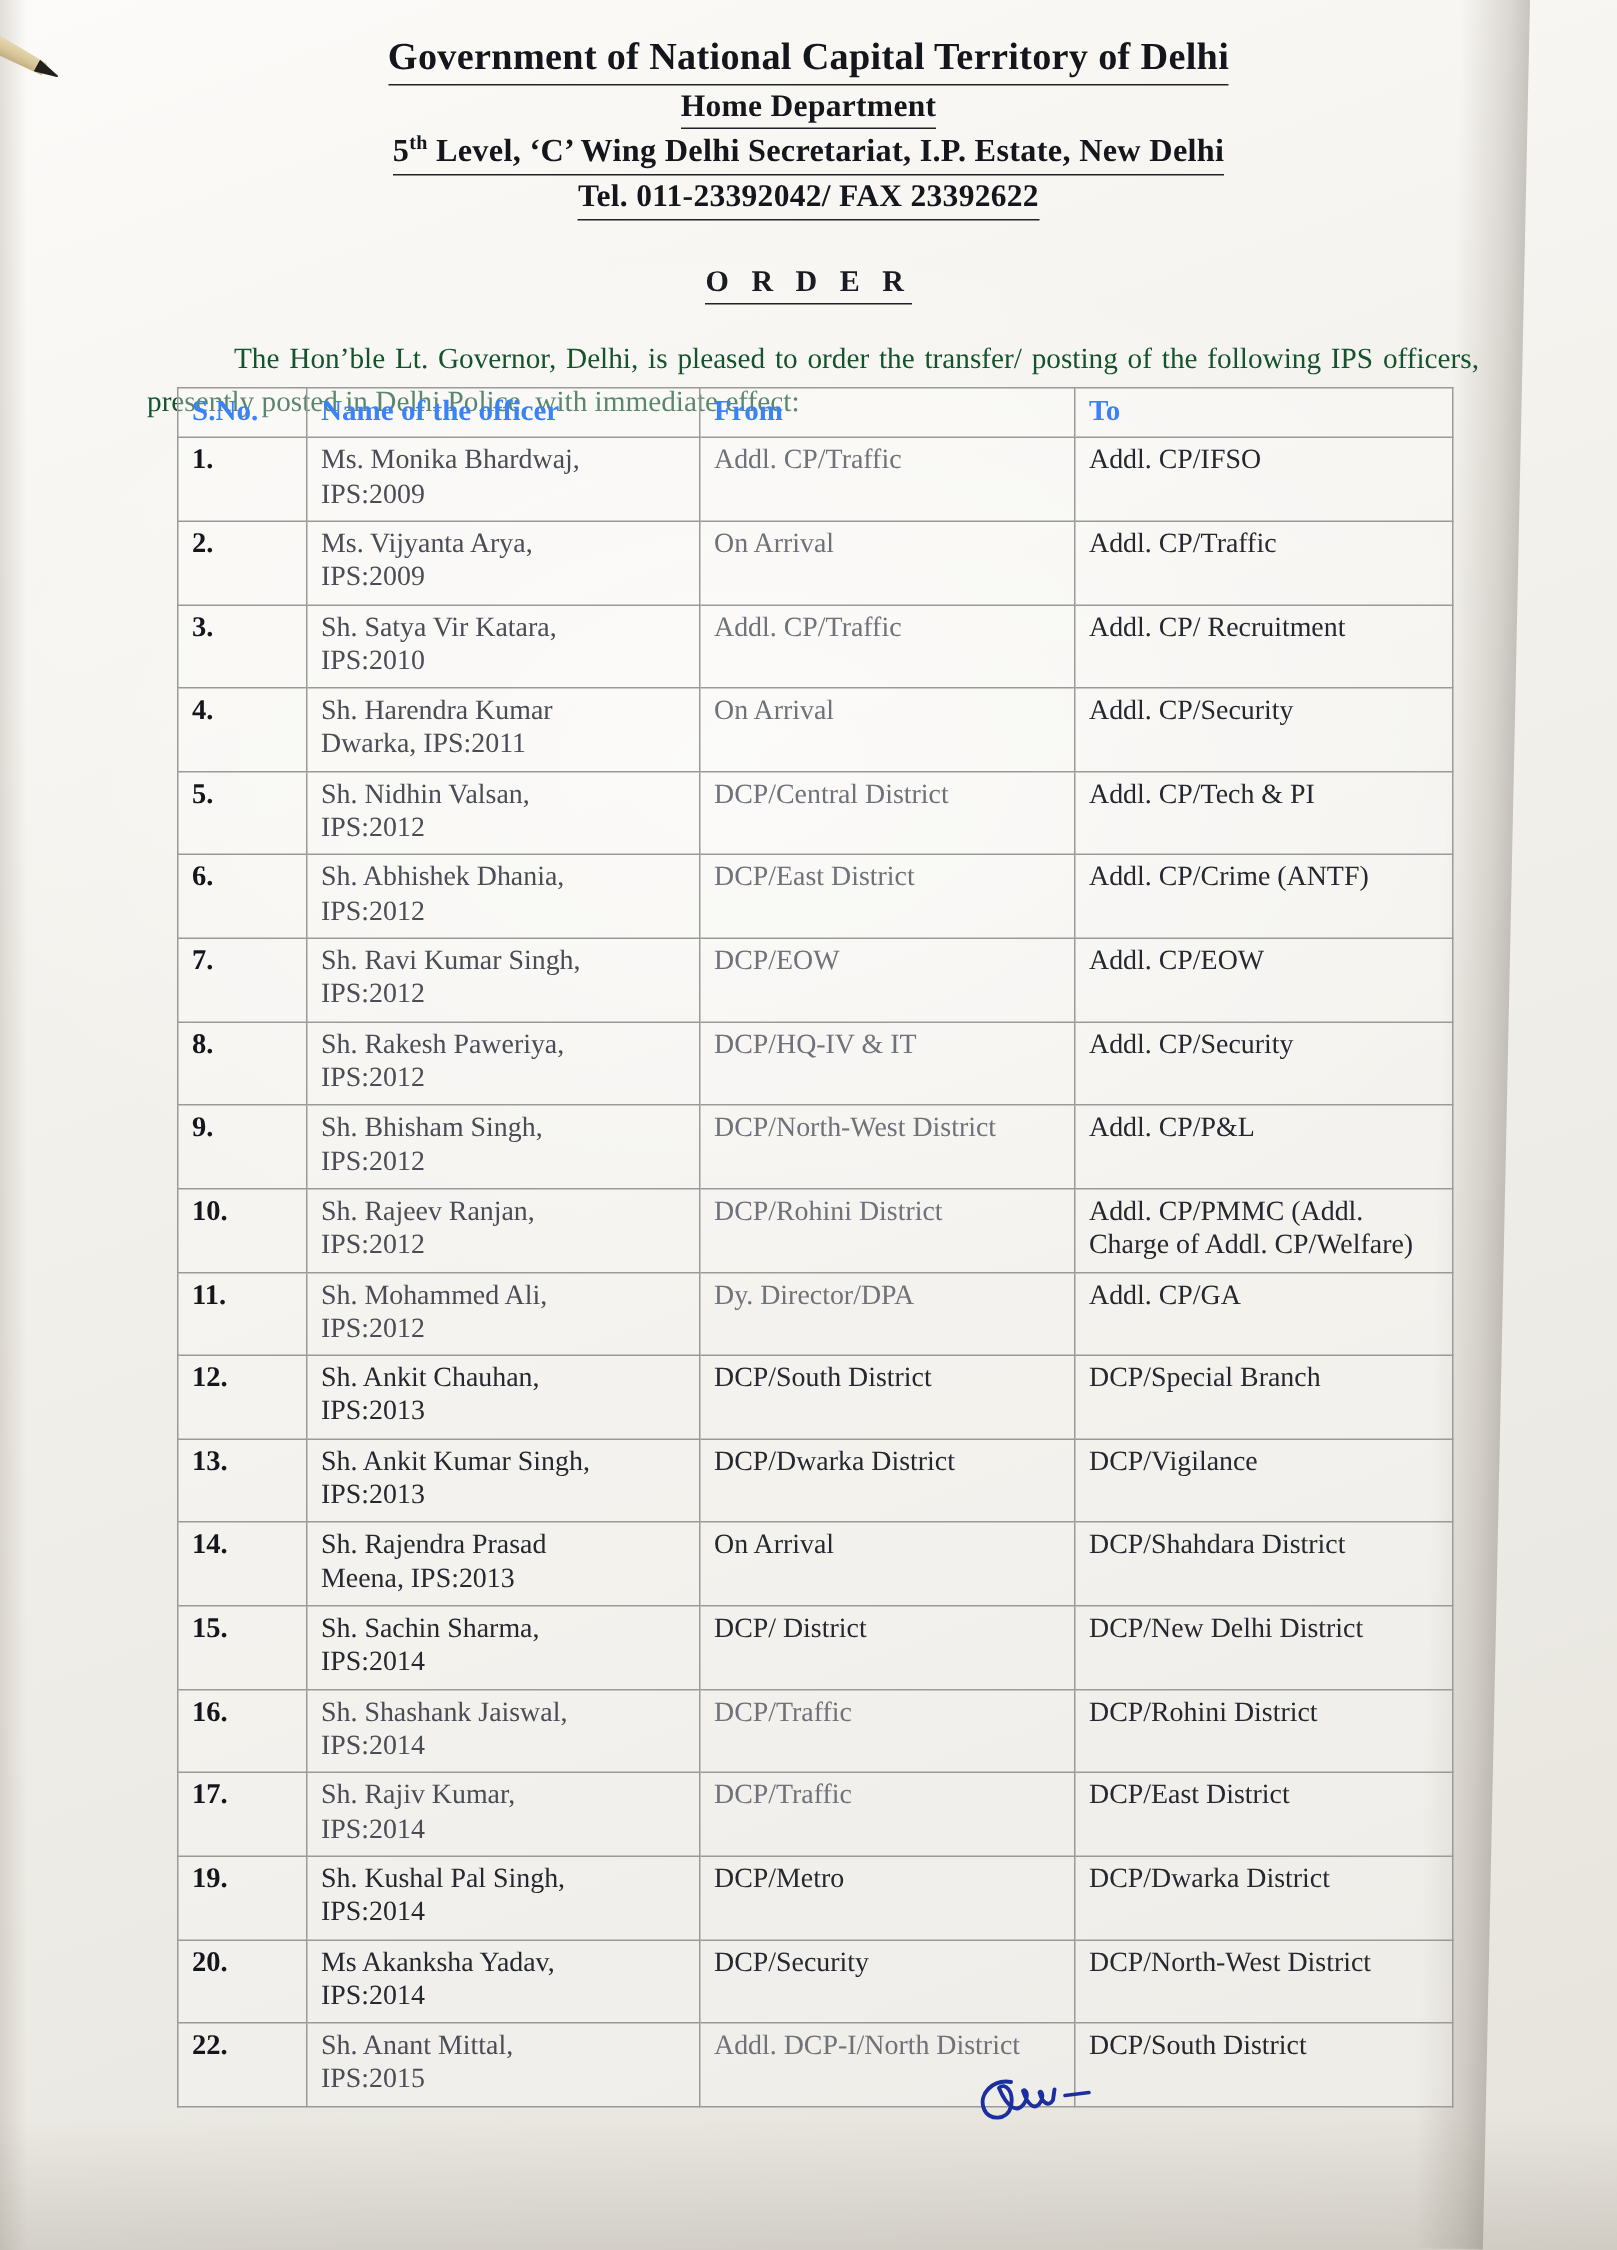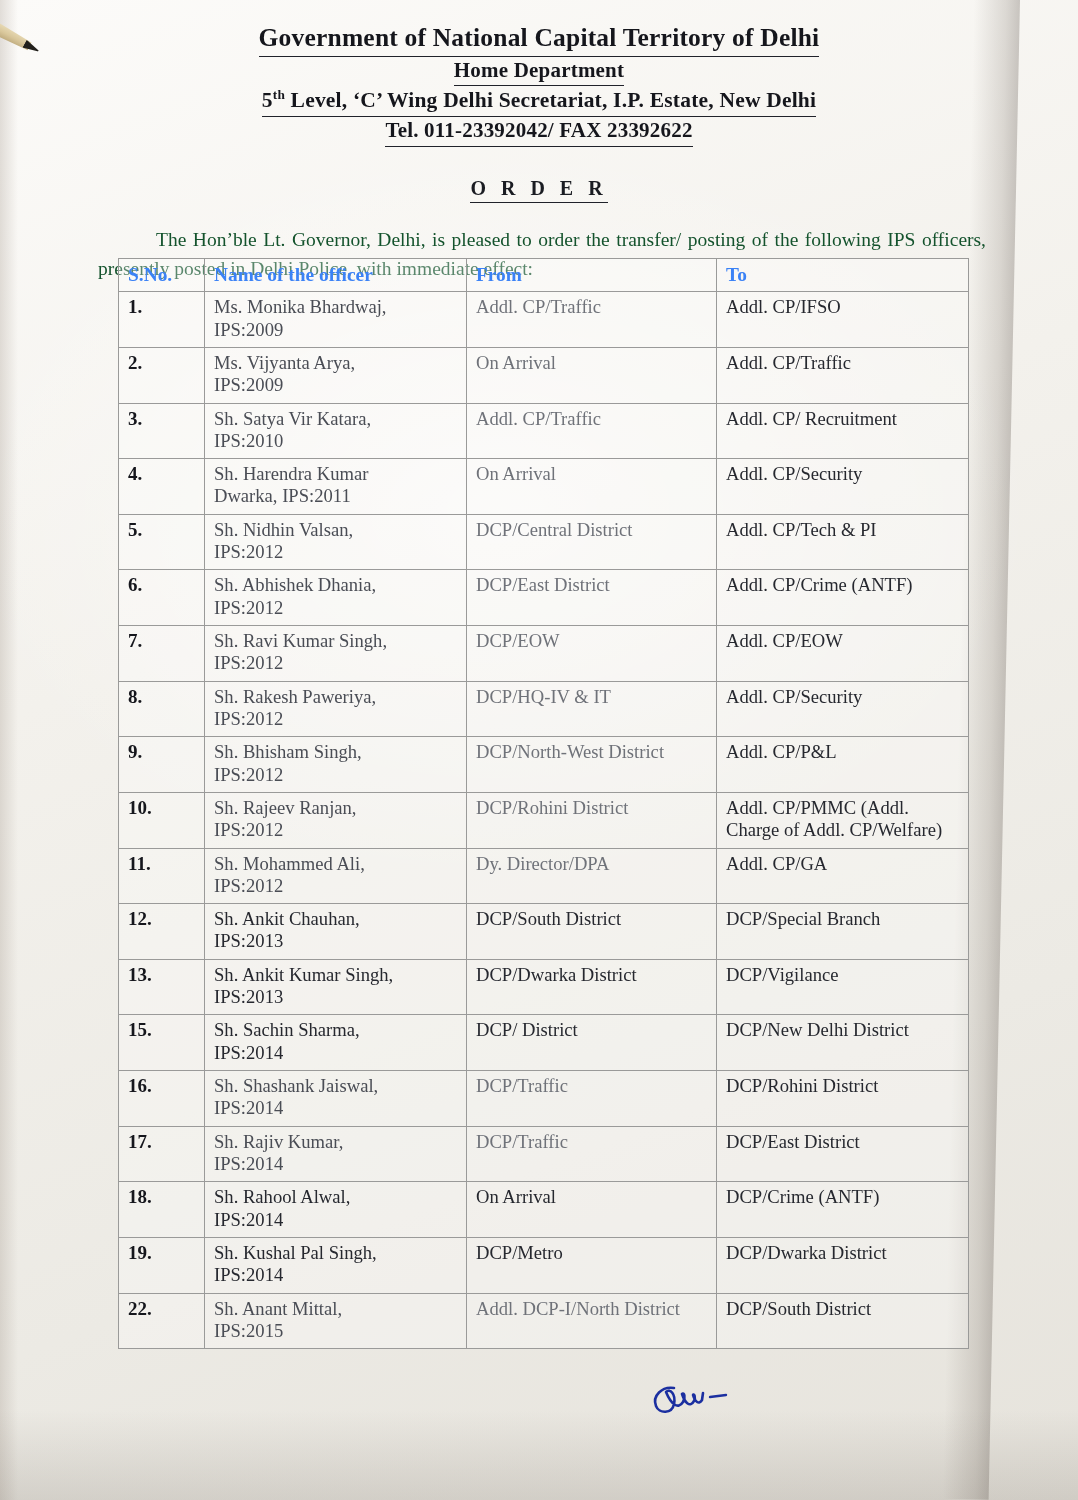--- a/index.html
+++ b/index.html
@@ -332,48 +332,54 @@
             <td>DCP/South District</td>
             <td>DCP/Special Branch</td>
           </tr>
           <tr>
             <td class="sno">13.</td>
             <td><span>Sh. Ankit Kumar Singh,</span><span class="nm-line2">IPS:2013</span></td>
             <td>DCP/Dwarka District</td>
             <td>DCP/Vigilance</td>
           </tr>
           <tr>
+            <td class="sno">14.</td>
+            <td><span>Sh. Rajendra Prasad</span><span class="nm-line2">Meena, IPS:2013</span></td>
+            <td>On Arrival</td>
+            <td>DCP/Shahdara District</td>
+          </tr>
+          <tr>
             <td class="sno">15.</td>
             <td><span>Sh. Sachin Sharma,</span><span class="nm-line2">IPS:2014</span></td>
             <td>DCP/ District</td>
             <td>DCP/New Delhi District</td>
           </tr>
           <tr>
             <td class="sno">16.</td>
             <td class="ink-mid"><span>Sh. Shashank Jaiswal,</span><span class="nm-line2">IPS:2014</span></td>
             <td class="ink-light">DCP/Traffic</td>
             <td>DCP/Rohini District</td>
           </tr>
           <tr>
             <td class="sno">17.</td>
             <td class="ink-mid"><span>Sh. Rajiv Kumar,</span><span class="nm-line2">IPS:2014</span></td>
             <td class="ink-light">DCP/Traffic</td>
             <td>DCP/East District</td>
           </tr>
           <tr>
-            <td class="sno">18.</td>
-            <td><span>Sh. Rahool Alwal,</span><span class="nm-line2">IPS:2014</span></td>
-            <td>On Arrival</td>
-            <td>DCP/Crime (ANTF)</td>
-          </tr>
-          <tr>
             <td class="sno">19.</td>
             <td><span>Sh. Kushal Pal Singh,</span><span class="nm-line2">IPS:2014</span></td>
             <td>DCP/Metro</td>
             <td>DCP/Dwarka District</td>
+          </tr>
+          <tr>
+            <td class="sno">20.</td>
+            <td><span>Ms Akanksha Yadav,</span><span class="nm-line2">IPS:2014</span></td>
+            <td>DCP/Security</td>
+            <td>DCP/North-West District</td>
           </tr>
           <tr>
             <td class="sno">22.</td>
             <td class="ink-mid"><span>Sh. Anant Mittal,</span><span class="nm-line2">IPS:2015</span></td>
             <td class="ink-light">Addl. DCP-I/North District</td>
             <td>DCP/South District</td>
           </tr>
         </tbody>
     </table>
 

